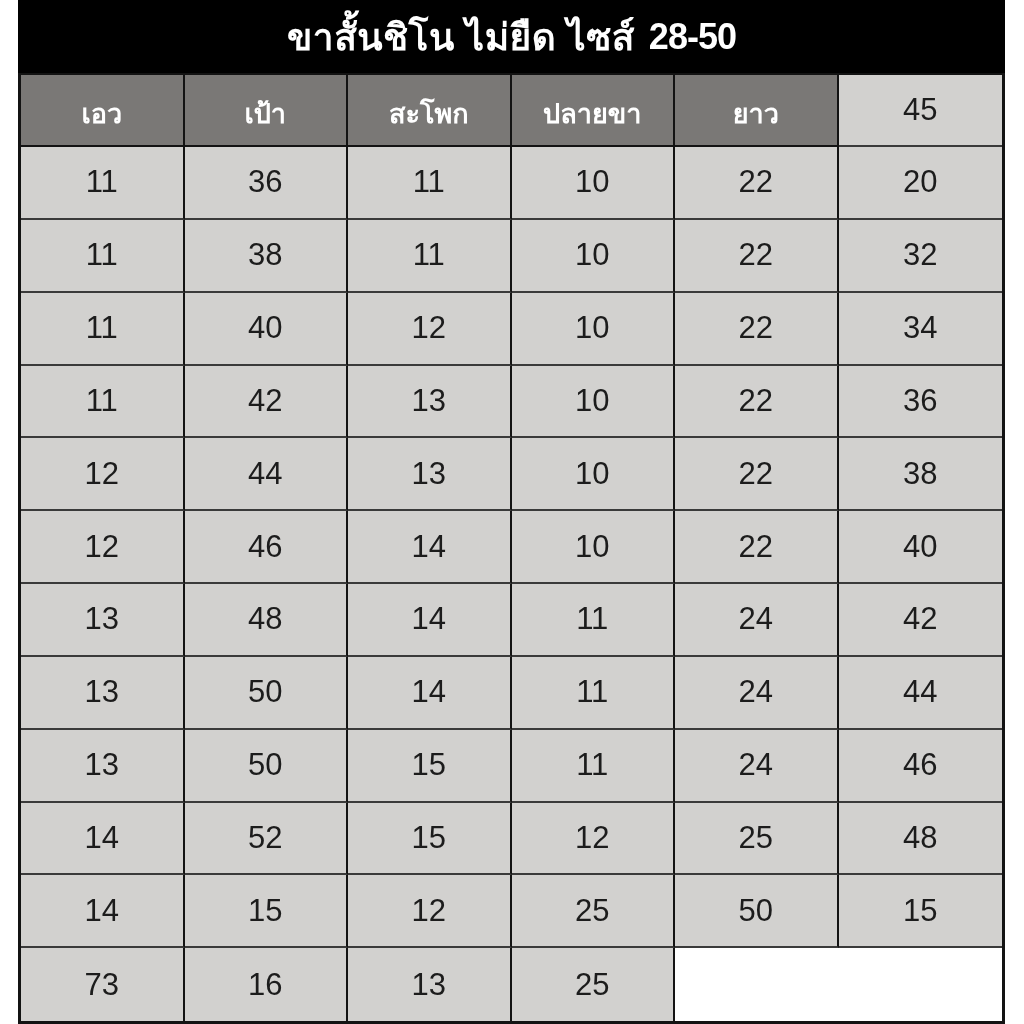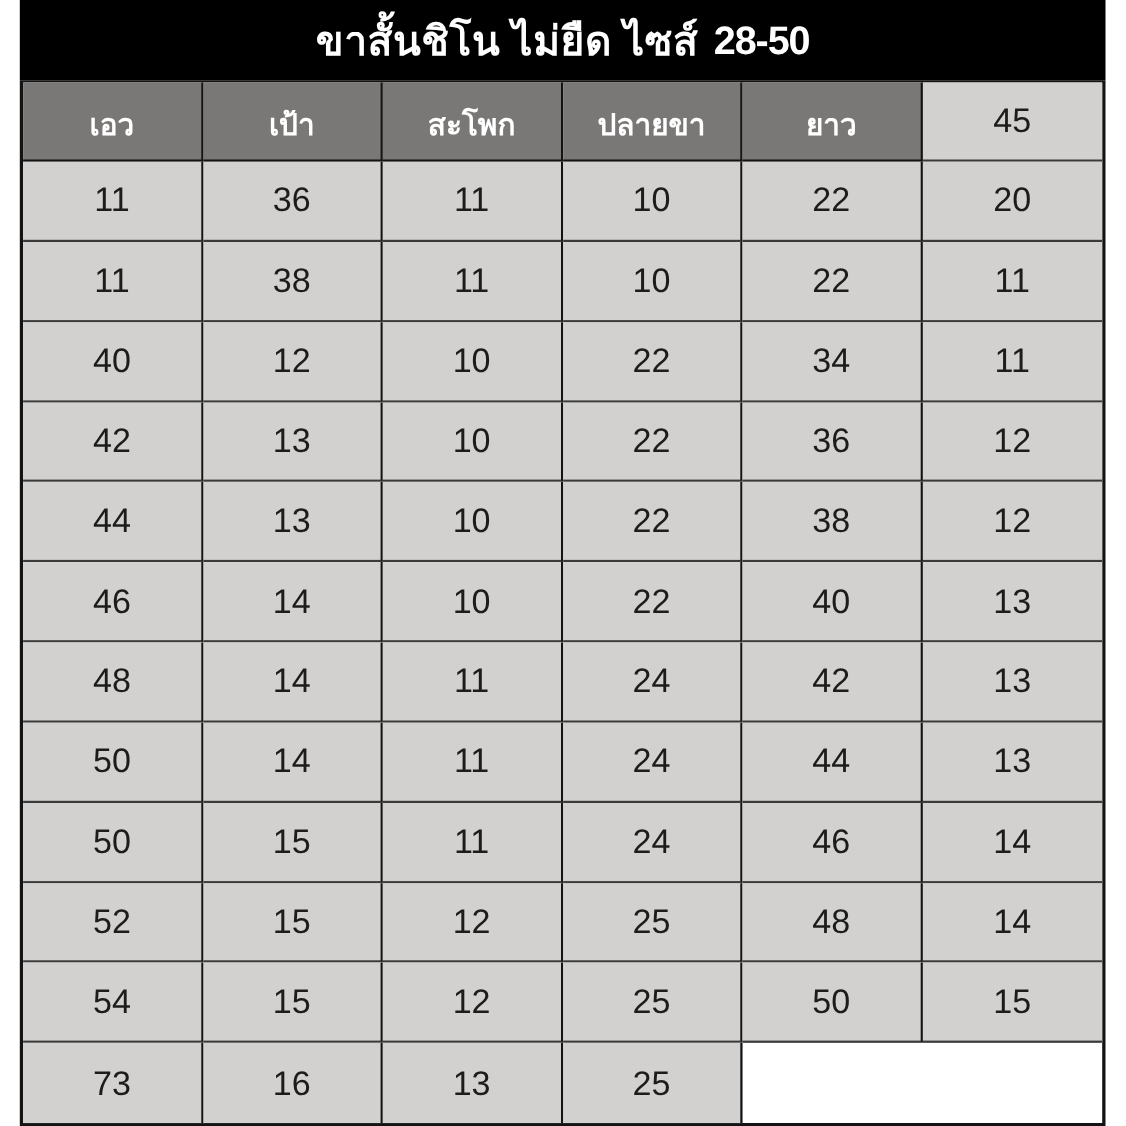--- a/index.html
+++ b/index.html
@@ -92,20 +92,21 @@
       <div class="cell">36</div>
       <div class="cell">11</div>
       <div class="cell">10</div>
       <div class="cell">22</div>
       <div class="cell">20</div>
       <div class="cell">11</div>
       <div class="cell">38</div>
       <div class="cell">11</div>
       <div class="cell">10</div>
       <div class="cell">22</div>
+      <div class="cell">32</div>
       <div class="cell">11</div>
       <div class="cell">40</div>
       <div class="cell">12</div>
       <div class="cell">10</div>
       <div class="cell">22</div>
       <div class="cell">34</div>
       <div class="cell">11</div>
       <div class="cell">42</div>
       <div class="cell">13</div>
       <div class="cell">10</div>
@@ -141,21 +142,20 @@
       <div class="cell">11</div>
       <div class="cell">24</div>
       <div class="cell">46</div>
       <div class="cell">14</div>
       <div class="cell">52</div>
       <div class="cell">15</div>
       <div class="cell">12</div>
       <div class="cell">25</div>
       <div class="cell">48</div>
       <div class="cell">14</div>
-      <div class="cell">54</div>
       <div class="cell">15</div>
       <div class="cell">12</div>
       <div class="cell">25</div>
       <div class="cell">50</div>
       <div class="cell">15</div>
       <div class="cell">73</div>
       <div class="cell">16</div>
       <div class="cell">13</div>
       <div class="cell">25</div>
     </div>

